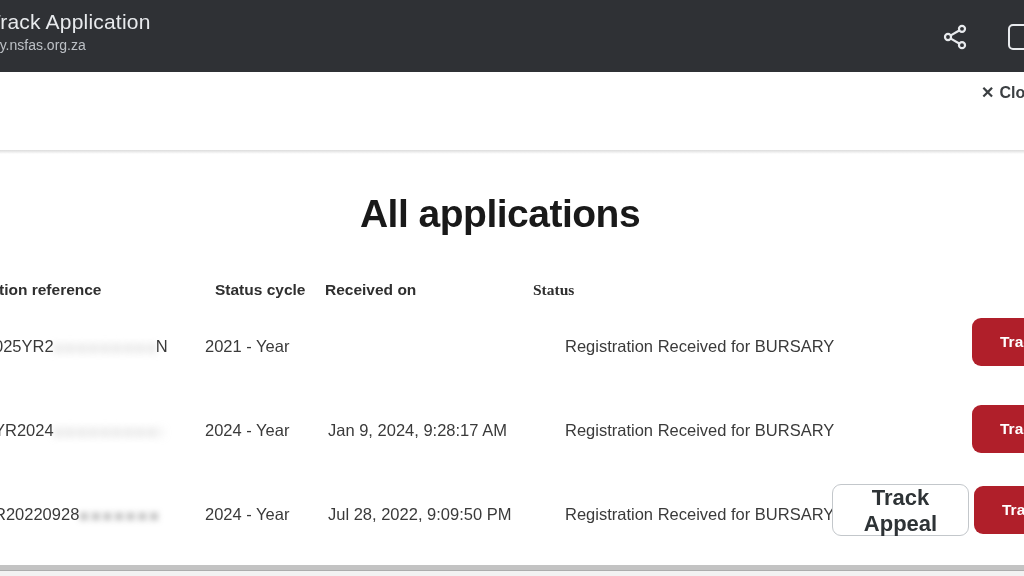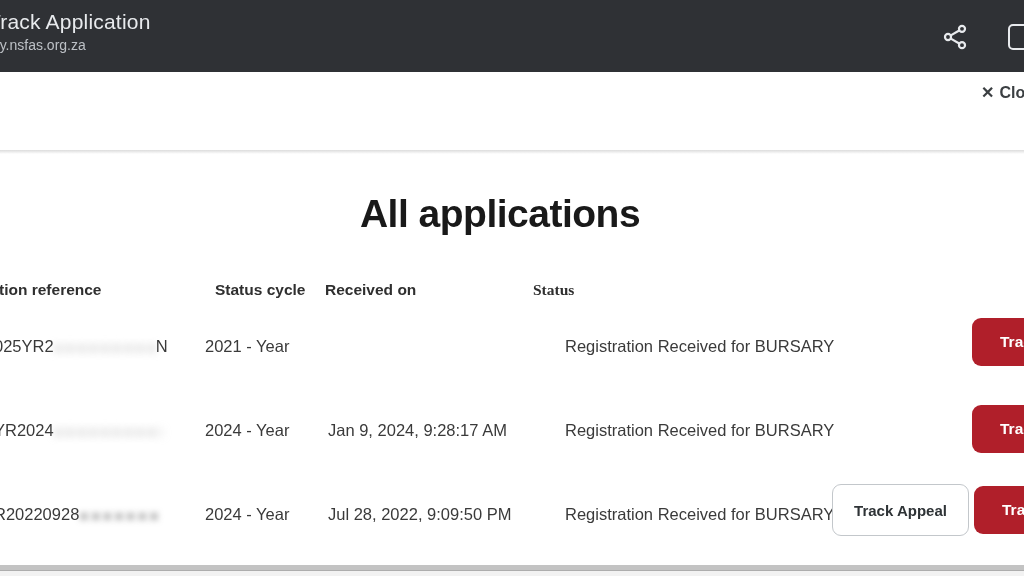--- a/index.html
+++ b/index.html
@@ -81,21 +81,21 @@
   .btn-track {
     position:absolute; left:972px; top:2px; width:96px; height:48px;
     background:#b01f2a; border:none; border-radius:9px;
     color:#ffffff; font-size:15.5px; font-weight:700;
     font-family:"Liberation Sans", sans-serif;
     text-align:left; padding-left:28px; cursor:pointer;
   }
   .btn-appeal {
     position:absolute; left:832px; top:0px; width:137px; height:52px;
     background:#ffffff; border:1.5px solid #c3c7cb; border-radius:9px;
-    color:#2e3336; font-size:15px; font-weight:700;
+    color:#2e3336; font-size:22px; font-weight:700;
     font-family:"Liberation Sans", sans-serif; cursor:pointer;
   }
 
   
   .hscroll-track {
     position:absolute; left:0; bottom:0; width:1024px; height:11px;
     background:#f2f2f2;
   }
   .hscroll-thumb {
     position:absolute; left:0; top:0; width:1024px; height:6px;

